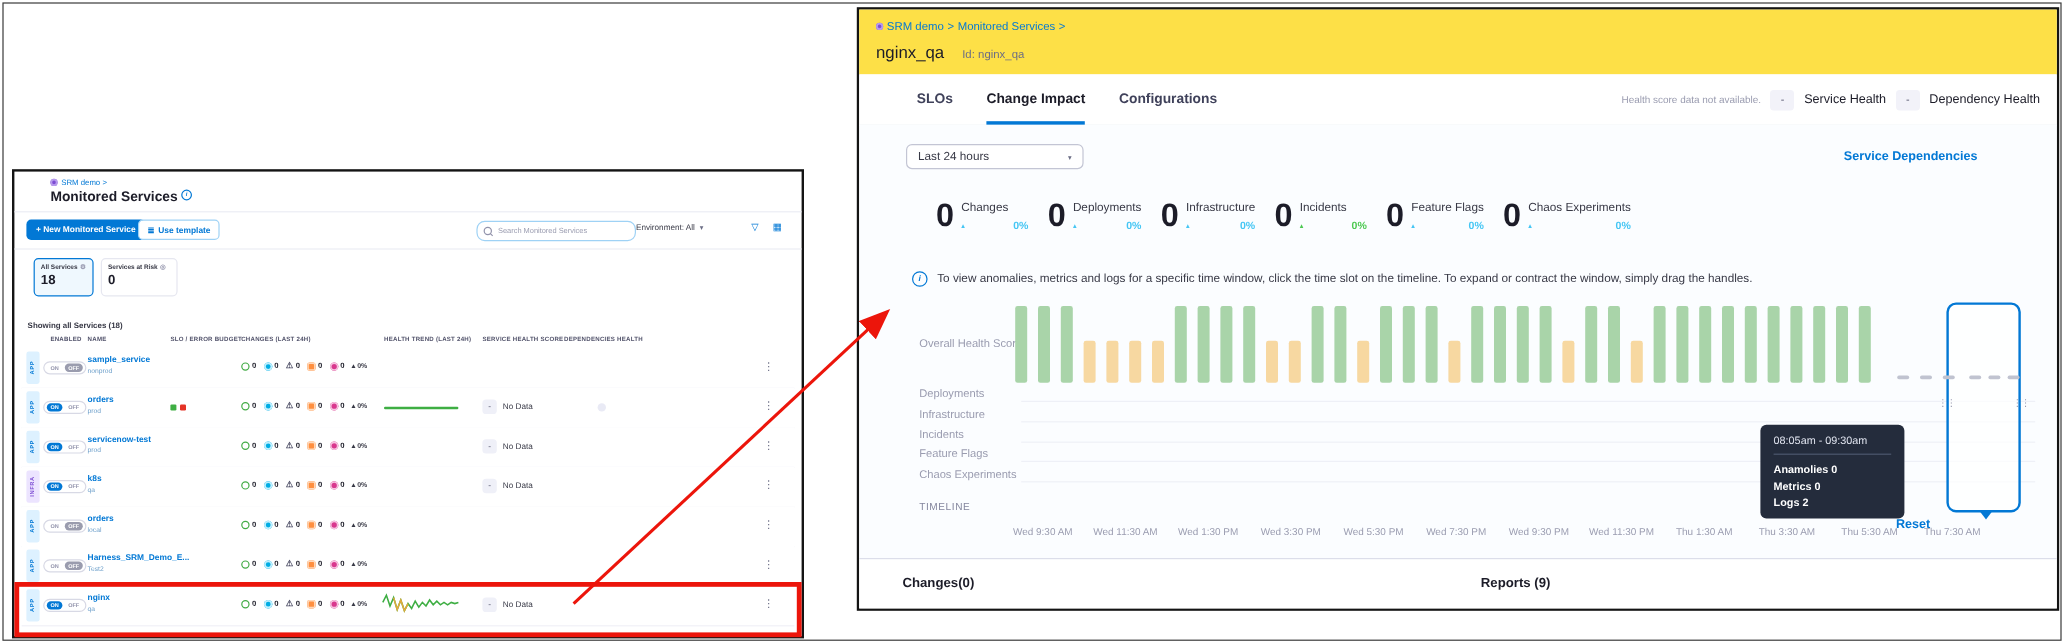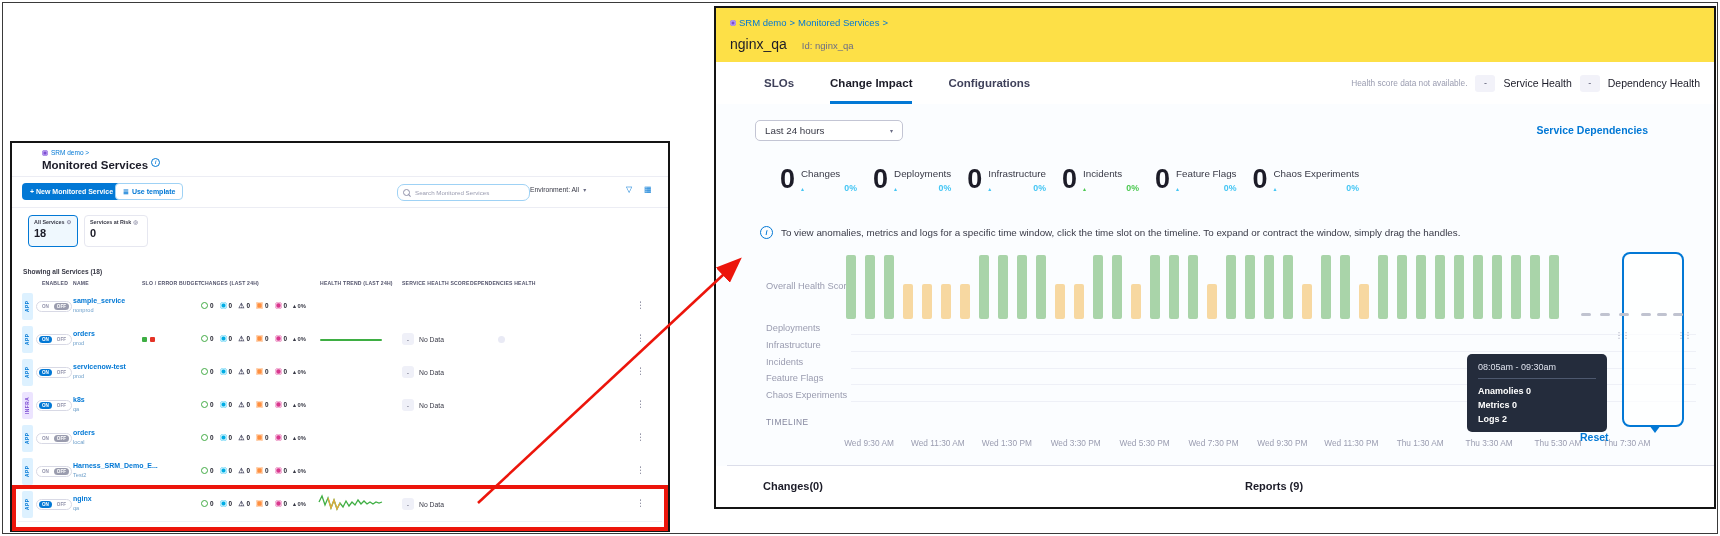--- a/index.html
+++ b/index.html
@@ -73,21 +73,21 @@
   
   .rpanel{position:absolute;left:714px;top:6px;width:998px;height:499px;border:2px solid #141414;background:#fff;}
   .rp-head{position:absolute;top:0;left:0;right:0;height:54px;background:#fde047;}
   .rp-bc{position:absolute;left:14px;top:9px;font-size:9.5px;color:#0278d5;}
   .rp-bc .sep{margin:0 3px;}
   .rp-title-row{position:absolute;left:14px;top:27px;}
   .rp-title{font-size:14px;font-weight:normal;color:#1c1c28;}
   .rp-id{font-size:9.5px;color:#6b6d85;margin-left:15px;}
   .rp-meta{position:absolute;right:14px;top:7px;text-align:right;font-size:9.3px;color:#6b6d85;line-height:13px;}
   .rp-tabs{position:absolute;top:54px;left:0;right:0;height:42px;background:#fff;border-bottom:1px solid #dcdeea;}
-  .rp-tabs-list{position:absolute;left:48px;top:0;bottom:0;display:flex;gap:36px;}
+  .rp-tabs-list{position:absolute;left:48px;top:0;bottom:0;display:flex;gap:28px;}
   .rp-tab{display:flex;align-items:center;font-size:11.5px;font-weight:bold;color:#3f415a;border-bottom:3px solid transparent;box-sizing:border-box;padding-top:3px;}
   .rp-tab.active{color:#1c1c28;border-bottom:3px solid #0278d5;}
   .rp-health{position:absolute;right:14px;top:0;bottom:0;display:flex;align-items:center;gap:8px;}
   .rp-note{font-size:8.3px;color:#9a9cb0;}
   .hbadge{width:20px;height:17px;background:#f2f2f9;border-radius:3px;display:flex;align-items:center;justify-content:center;font-size:9px;color:#52536b;}
   .hlabel{font-size:10.5px;color:#1c1c28;}
   .rp-body{position:absolute;top:96px;left:0;right:0;bottom:41px;background:#fbfdff;}
   .rp-dd{position:absolute;left:39px;top:16px;width:148px;height:21px;border:1px solid #c3c5d4;border-radius:5px;background:#fff;display:flex;align-items:center;justify-content:space-between;padding:0 9px;box-sizing:border-box;font-size:9.8px;color:#383946;}
   .rp-sd{position:absolute;right:66px;top:20px;font-size:10.5px;font-weight:bold;color:#0278d5;}
   .rp-metrics{position:absolute;left:64px;top:62px;display:flex;gap:16px;}
@@ -102,27 +102,27 @@
   .info-circ{width:11px;height:11px;border:1.3px solid #0278d5;border-radius:50%;color:#0278d5;font-size:7px;font-style:italic;display:flex;align-items:center;justify-content:center;flex:0 0 auto;font-weight:bold;}
   .ch-lab{position:absolute;font-size:9.3px;color:#9a9cb0;white-space:nowrap;}
   .ch-lab.wrap{white-space:normal;width:86px;line-height:12px;}
   .tl-lab{position:absolute;left:50px;top:313px;font-size:8.4px;color:#84869e;letter-spacing:.5px;}
   .gline{position:absolute;left:135px;width:845px;border-top:1px solid #eef0f7;}
   .bar{position:absolute;width:10px;border-radius:2px;}
   .dash{position:absolute;width:10px;height:3px;border-radius:1.5px;background:#c0c3d0;z-index:3;}
   .selbox{position:absolute;left:906px;top:148px;width:62px;height:175px;border:2px solid #0278d5;border-radius:8px;background:rgba(255,255,255,.72);box-sizing:border-box;z-index:2;}
   .sel-tri{position:absolute;left:25px;bottom:-8px;width:0;height:0;border-left:6px solid transparent;border-right:6px solid transparent;border-top:8px solid #0278d5;}
   .grip{position:absolute;font-size:8px;color:#8f91a8;letter-spacing:-1px;line-height:8px;z-index:3;}
-  .tooltip{position:absolute;left:751px;top:250px;width:140px;background:#242c3c;border-radius:5px;padding:8px 11px;box-sizing:border-box;z-index:5;}
+  .tooltip{position:absolute;left:751px;top:250px;width:120px;background:#242c3c;border-radius:5px;padding:8px 11px;box-sizing:border-box;z-index:5;}
   .tt-title{font-size:9px;color:#dfe3ee;}
   .tt-div{border-top:1px solid #4d586e;margin:6px 0 7px 0;}
   .tt-row{font-size:9px;font-weight:bold;color:#fff;margin-top:4px;}
   .rp-reset{position:absolute;left:864px;top:327px;font-size:10.5px;font-weight:bold;color:#0278d5;z-index:6;}
   .xlab{position:absolute;top:334px;width:70px;margin-left:-35px;text-align:center;font-size:8.3px;color:#9a9cb0;white-space:nowrap;}
-  .rp-foot{position:absolute;left:11px;right:0;bottom:0;height:41px;background:#fff;border-top:1px solid #dcdeea;}
+  .rp-foot{position:absolute;left:0;right:0;bottom:0;height:41px;background:#fff;border-top:1px solid #dcdeea;}
   .ftab{position:absolute;top:14px;font-size:11px;font-weight:bold;color:#1c1c28;}
 </style>
 </head>
 <body>
 
 <div class="canvas">
   <div class="frame"></div>
 
   <section class="lpanel">
     <div class="lp-bc">

